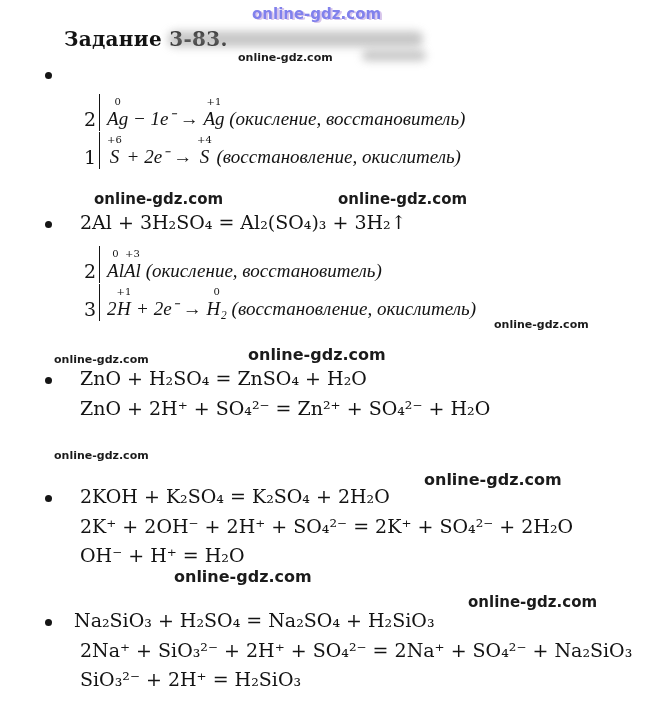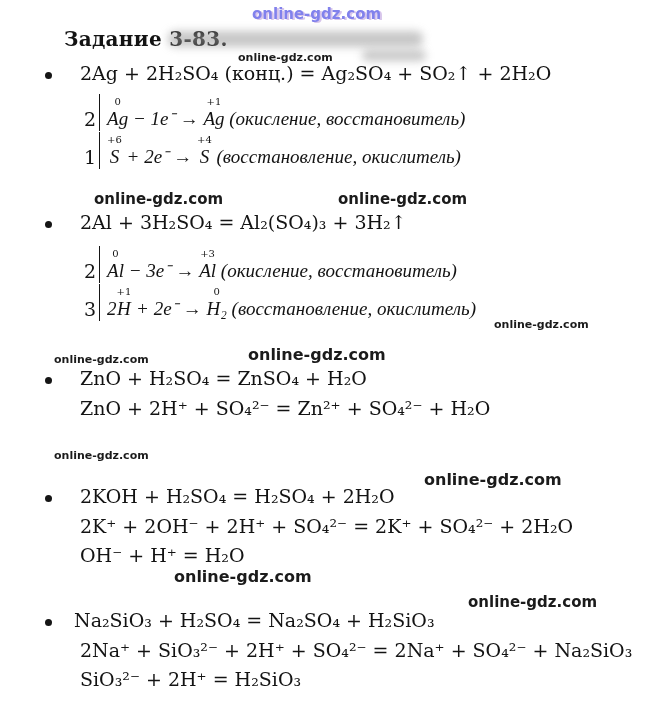--- a/index.html
+++ b/index.html
@@ -54,21 +54,20 @@
   <div class="line title" style="left:16px;top:27px">Задание 3-83.</div>
   <div class="smudge" style="left:168px;top:31px;width:255px;height:16px"></div>
   <div class="smudge" style="left:362px;top:50px;width:64px;height:11px"></div>
 
   <div class="bullet" style="left:45px;top:72px"></div>
   <div class="bullet" style="left:45px;top:221px"></div>
   <div class="bullet" style="left:45px;top:377px"></div>
   <div class="bullet" style="left:45px;top:495px"></div>
   <div class="bullet" style="left:45px;top:619px"></div>
 
-  <div class="line eq" style="left:80px;top:61px">2Ag + 2H₂SO₄ (конц.) = Ag₂SO₄ + SO₂↑ + 2H₂O</div>
   <div class="line balance" style="left:84px;top:94px">
     <span class="coef">2</span>
     <span class="vbar"></span>
     <span class="formula">
         <span class="oxwrap">
           <span class="oxnum">0</span>
           <span class="oxbase">Ag</span>
         </span>
         <span class="oxtext"> − 1e⁻ → </span>
         <span class="oxwrap">
@@ -97,21 +96,20 @@
 
   <div class="line eq" style="left:80px;top:210px">2Al + 3H₂SO₄ = Al₂(SO₄)₃ + 3H₂↑</div>
   <div class="line balance" style="left:84px;top:246px">
     <span class="coef">2</span>
     <span class="vbar"></span>
     <span class="formula">
         <span class="oxwrap">
           <span class="oxnum">0</span>
           <span class="oxbase">Al</span>
         </span>
-        <span class="oxtext"> − 3e⁻ → </span>
         <span class="oxwrap">
           <span class="oxnum">+3</span>
           <span class="oxbase">Al</span>
         </span>
         <span class="oxtext"> (окисление, восстановитель)</span>
       </span>
   </div>
   <div class="line balance" style="left:84px;top:284px">
     <span class="coef">3</span>
     <span class="vbar"></span>
@@ -126,21 +124,21 @@
           <span class="oxnum">0</span>
           <span class="oxbase">H₂</span>
         </span>
         <span class="oxtext"> (восстановление, окислитель)</span>
       </span>
   </div>
 
   <div class="line eq" style="left:80px;top:366px">ZnO + H₂SO₄ = ZnSO₄ + H₂O</div>
   <div class="line eq" style="left:80px;top:396px">ZnO + 2H⁺ + SO₄²⁻ = Zn²⁺ + SO₄²⁻ + H₂O</div>
 
-  <div class="line eq" style="left:80px;top:484px">2KOH + H₂SO₄ = H₂SO₄ + 2H₂O</div>
+  <div class="line eq" style="left:80px;top:484px">2KOH + K₂SO₄ = K₂SO₄ + 2H₂O</div>
   <div class="line eq" style="left:80px;top:514px">2K⁺ + 2OH⁻ + 2H⁺ + SO₄²⁻ = 2K⁺ + SO₄²⁻ + 2H₂O</div>
   <div class="line eq" style="left:80px;top:543px">OH⁻ + H⁺ = H₂O</div>
 
   <div class="line eq" style="left:74px;top:608px">Na₂SiO₃ + H₂SO₄ = Na₂SO₄ + H₂SiO₃</div>
   <div class="line eq" style="left:80px;top:638px">2Na⁺ + SiO₃²⁻ + 2H⁺ + SO₄²⁻ = 2Na⁺ + SO₄²⁻ + Na₂SiO₃</div>
   <div class="line eq" style="left:80px;top:667px">SiO₃²⁻ + 2H⁺ = H₂SiO₃</div>
 
 </div>
 
 </body></html>

